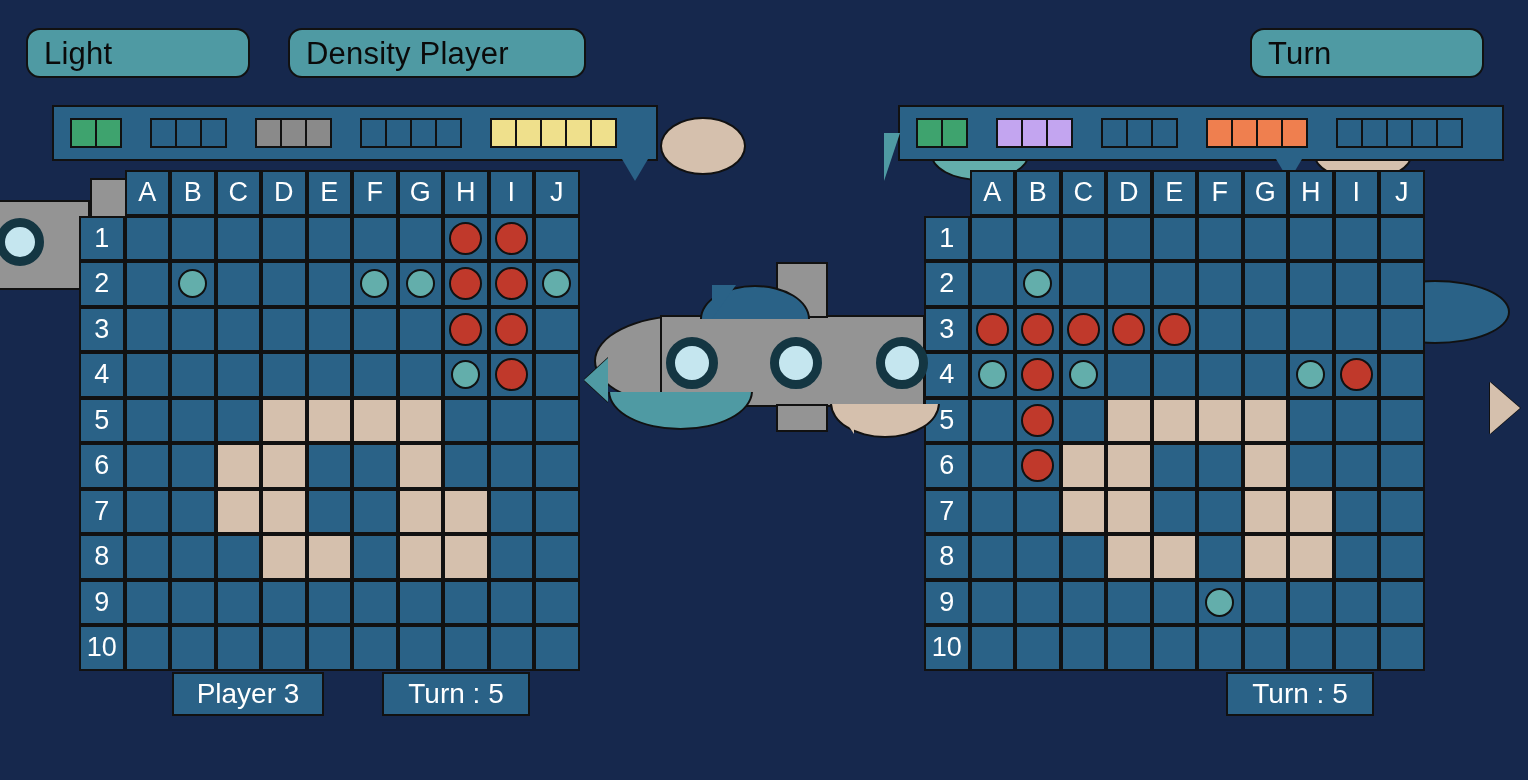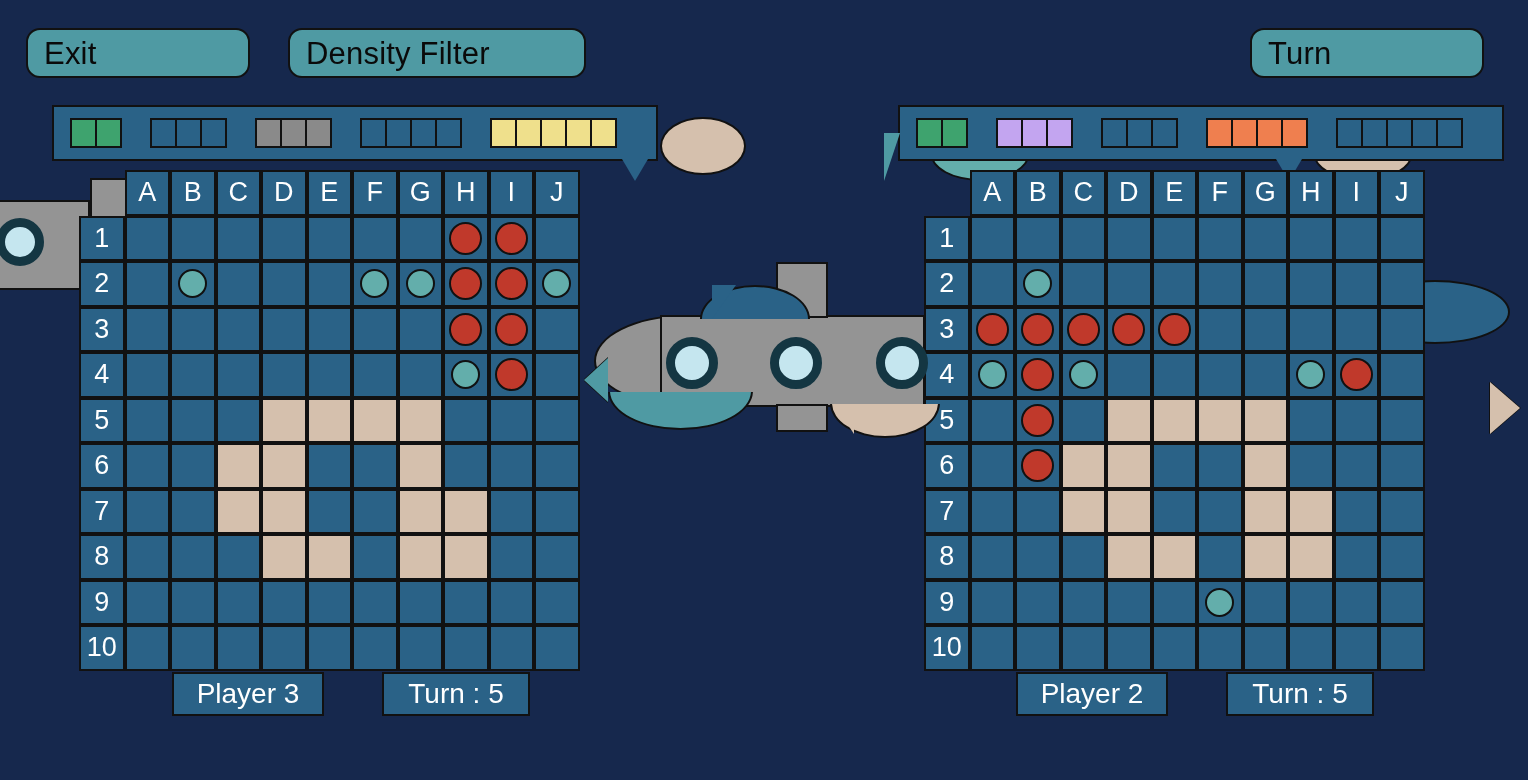--- a/index.html
+++ b/index.html
@@ -133,24 +133,24 @@
   #lbl-t1   { left: 382px;  top: 672px; width: 148px; height: 44px; }
   #lbl-p2   { left: 1016px; top: 672px; width: 152px; height: 44px; }
   #lbl-t2   { left: 1226px; top: 672px; width: 148px; height: 44px; }
 </style>
 </head>
 <body>
 
 <div id="stage">
 
   <div class="topbtn" id="btn-exit">
-    <span>Exit</span>
+    <span>Light</span>
   </div>
   <div class="topbtn" id="btn-density">
-    <span>Density Filter</span>
+    <span>Density Player</span>
   </div>
   <div class="topbtn" id="btn-light">
     <span>Turn</span>
   </div>
 
   <div class="sub-hull" style="left:-60px; top:200px; width:150px; height:90px;"></div>
   <div class="sub-tower" style="left:90px; top:178px; width:60px; height:45px;"></div>
   <div class="porthole" style="left:-4px; top:218px; width:48px; height:48px;"></div>
 
   <div class="fish-body" style="left:660px; top:117px; width:86px; height:58px; background:#d5c0ad;"></div>
@@ -544,20 +544,17 @@
   <div class="porthole" style="left:666px; top:337px; width:52px; height:52px;"></div>
   <div class="porthole" style="left:770px; top:337px; width:52px; height:52px;"></div>
   <div class="porthole" style="left:876px; top:337px; width:52px; height:52px;"></div>
 
   <div class="label" id="lbl-p1">
     <span>Player 3</span>
   </div>
   <div class="label" id="lbl-t1">
     <span>Turn : 5</span>
   </div>
-  <div class="label" id="lbl-p2">
-    <span>Player 2</span>
-  </div>
   <div class="label" id="lbl-t2">
     <span>Turn : 5</span>
   </div>
 
 </div>
 
 </body></html>

